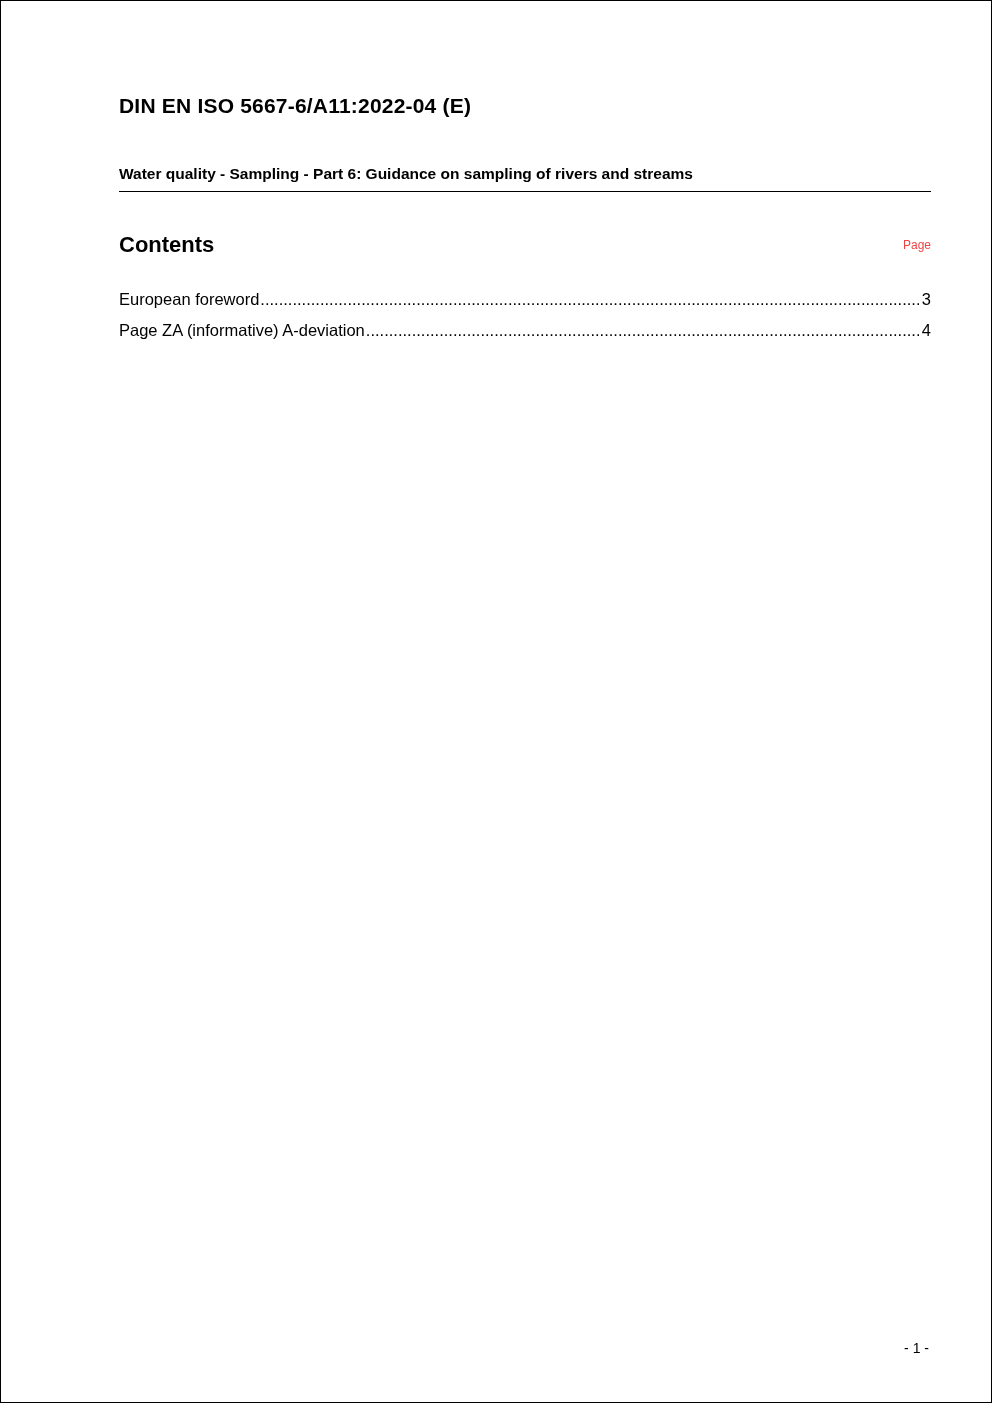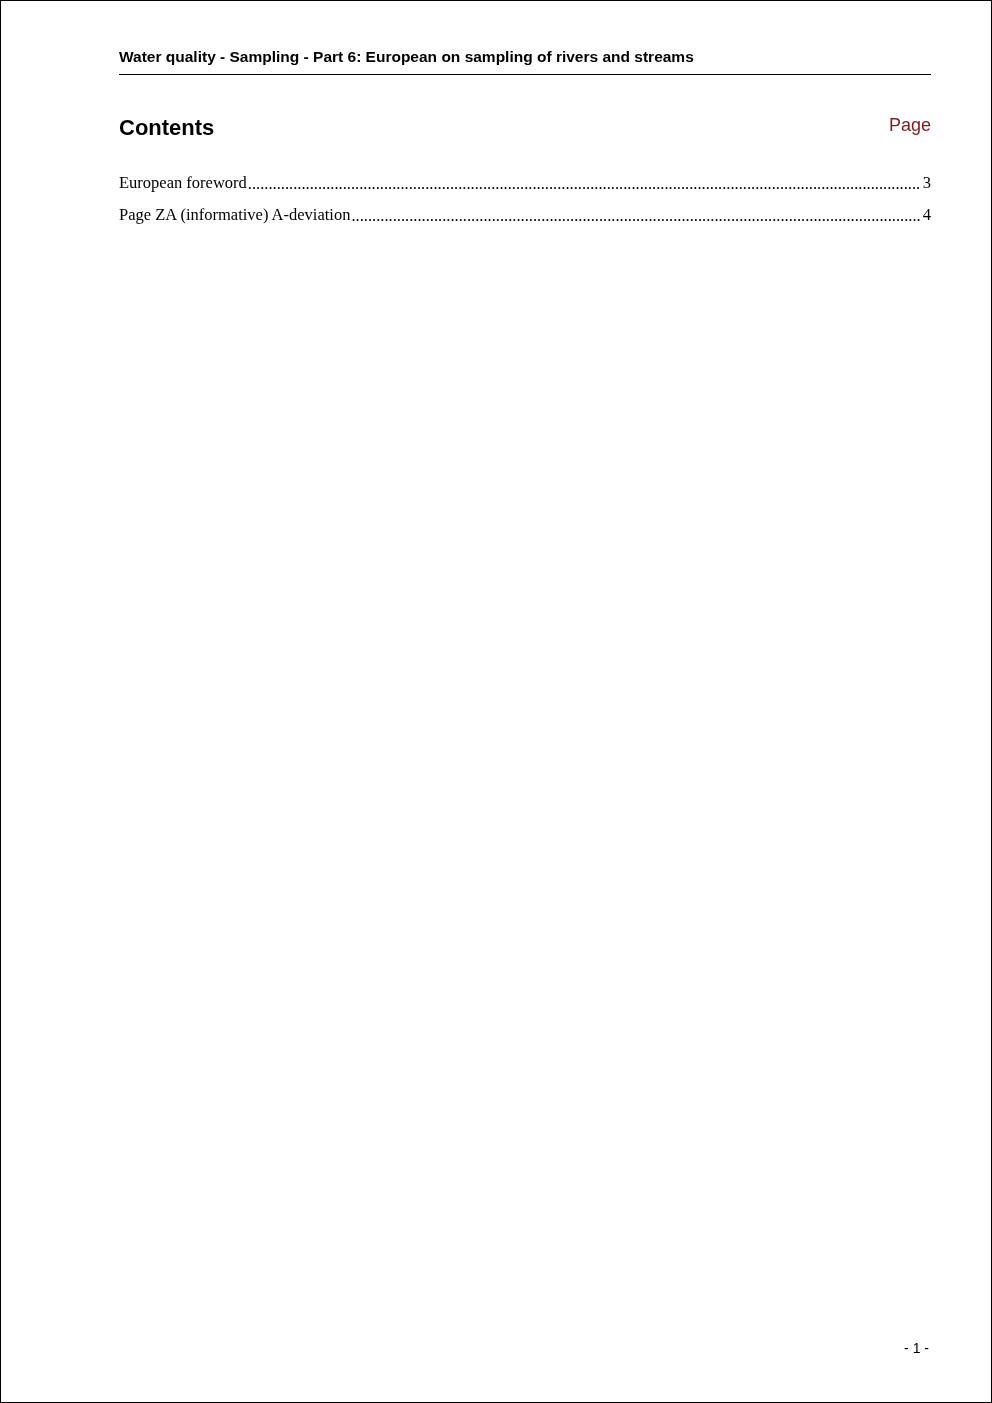--- a/index.html
+++ b/index.html
@@ -45,40 +45,40 @@
     display: block;
   }
   .title-rule {
     margin-top: 6px;
     border-bottom: 1.5px solid #000;
     width: 100%;
   }
   .contents-row {
     margin-top: 40px;
     display: flex;
-    align-items: flex-start;
+    align-items: center;
     justify-content: space-between;
   }
   .contents-heading {
     font-size: 22px;
     font-weight: bold;
     color: #000;
   }
   .page-label {
-    font-size: 18px;
-    color: #7f1d1d;
+    font-size: 12px;
+    color: #ef4444;
   }
   .toc {
     margin-top: 32px;
     width: 100%;
   }
   .toc-entry {
     display: flex;
-    align-items: flex-end;
-    font-family: Liberation Serif, serif;
+    align-items: center;
+    font-family: Liberation Sans, sans-serif;
     font-size: 16.5px;
     color: #000;
     margin-bottom: 12px;
     white-space: nowrap;
   }
   .toc-entry .toc-label {
     flex: 0 0 auto;
   }
   .toc-entry .toc-dots {
     flex: 1 1 auto;
@@ -102,23 +102,24 @@
     color: #000;
     font-family: "Liberation Sans", sans-serif;
   }
 </style>
 </head>
 <body>
 
 <div class="page">
   <div class="content">
 
+    <div class="doc-number">DIN EN ISO 5667-6/A11:2022-04 (E)</div>
 
     <div class="doc-title">
-      <span>Water quality  - Sampling - Part 6: European on sampling of rivers and streams</span>
+      <span>Water quality  - Sampling - Part 6: Guidance on sampling of rivers and streams</span>
     </div>
 
     <div class="title-rule"></div>
 
     <div class="contents-row">
       <div class="contents-heading">Contents</div>
       <div class="page-label">Page</div>
     </div>
 
     <div class="toc">

